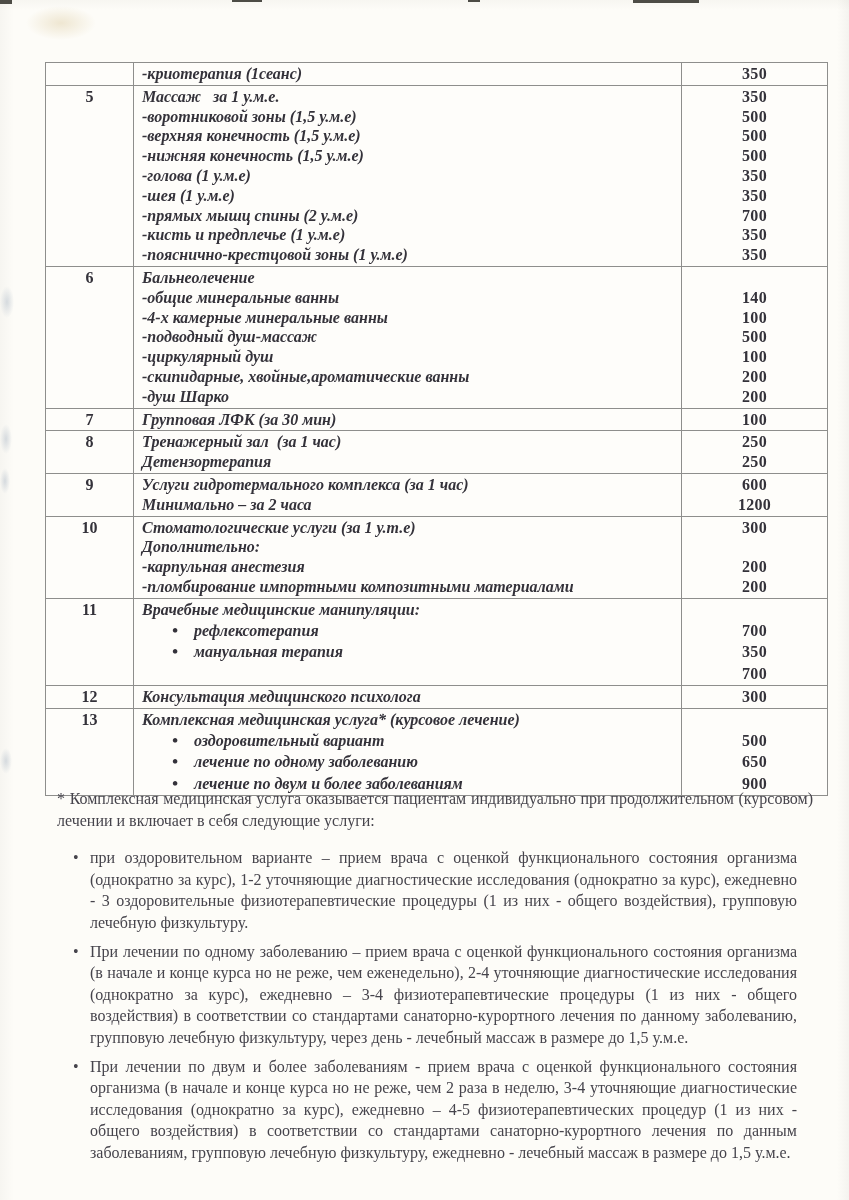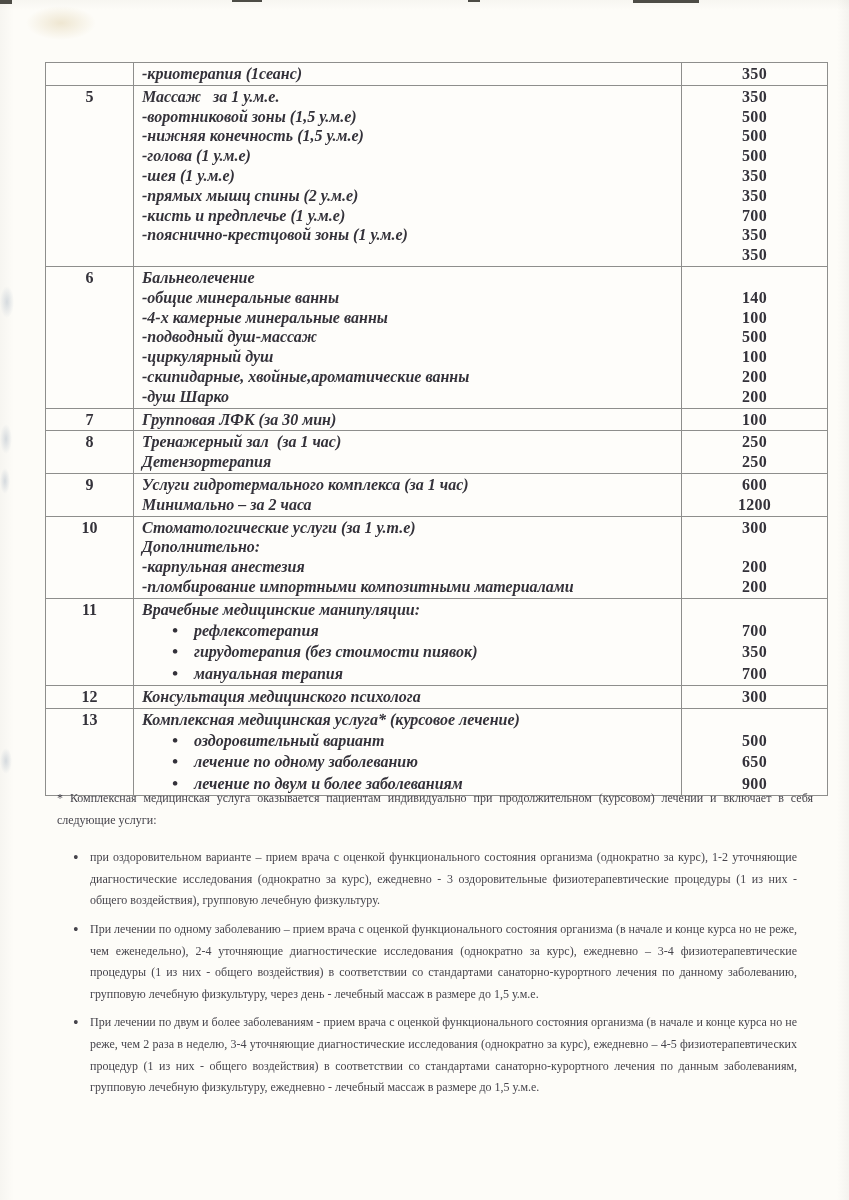--- a/index.html
+++ b/index.html
@@ -51,21 +51,21 @@
   .sline.bullet{position:relative;padding-left:52px;}
   .sline.bullet::before{
     content:"\2022";position:absolute;left:30px;top:0;
     font-size:17px;
   }
   .pline{letter-spacing:0.3px;}
 
   
   .footnote{
     position:absolute;left:57px;top:788px;width:756px;
-    color:#46444c;font-size:12px;line-height:21.6px;text-align:justify;
+    color:#46444c;font-size:16px;line-height:21.6px;text-align:justify;
   }
   .fn-intro{margin:0 0 8px 0;}
   .fn-list{margin:16px;padding:0;list-style:none;}
   .fn-item{position:relative;padding-left:17px;margin:0 0 7px 0;}
   .fn-item::before{
     content:"\2022";position:absolute;left:0;top:0;font-size:16px;color:#46444c;
   }
 </style>
 </head>
 <body>
@@ -90,20 +90,21 @@
       </div>
       <div class="cell cell-price">
         <div class="pline">350</div>
       </div>
     </div>
     <div class="trow">
       <div class="cell cell-num">5</div>
       <div class="cell cell-service">
         <div class="sline">Массаж   за 1 у.м.е.</div>
         <div class="sline">-воротниковой зоны (1,5 у.м.е)</div>
+        <div class="sline">-верхняя конечность (1,5 у.м.е)</div>
         <div class="sline">-нижняя конечность (1,5 у.м.е)</div>
         <div class="sline">-голова (1 у.м.е)</div>
         <div class="sline">-шея (1 у.м.е)</div>
         <div class="sline">-прямых мышц спины (2 у.м.е)</div>
         <div class="sline">-кисть и предплечье (1 у.м.е)</div>
         <div class="sline">-пояснично-крестцовой зоны (1 у.м.е)</div>
       </div>
       <div class="cell cell-price">
         <div class="pline">350</div>
         <div class="pline">500</div>
@@ -181,21 +182,20 @@
         <div class="pline"></div>
         <div class="pline">200</div>
         <div class="pline">200</div>
       </div>
     </div>
     <div class="trow">
       <div class="cell cell-num">11</div>
       <div class="cell cell-service">
         <div class="sline">Врачебные медицинские манипуляции:</div>
         <div class="sline bullet">рефлексотерапия</div>
-        <div class="sline bullet">гирудотерапия (без стоимости пиявок)</div>
         <div class="sline bullet">мануальная терапия</div>
       </div>
       <div class="cell cell-price">
         <div class="pline"></div>
         <div class="pline bullet-h">700</div>
         <div class="pline bullet-h">350</div>
         <div class="pline bullet-h">700</div>
       </div>
     </div>
     <div class="trow">

